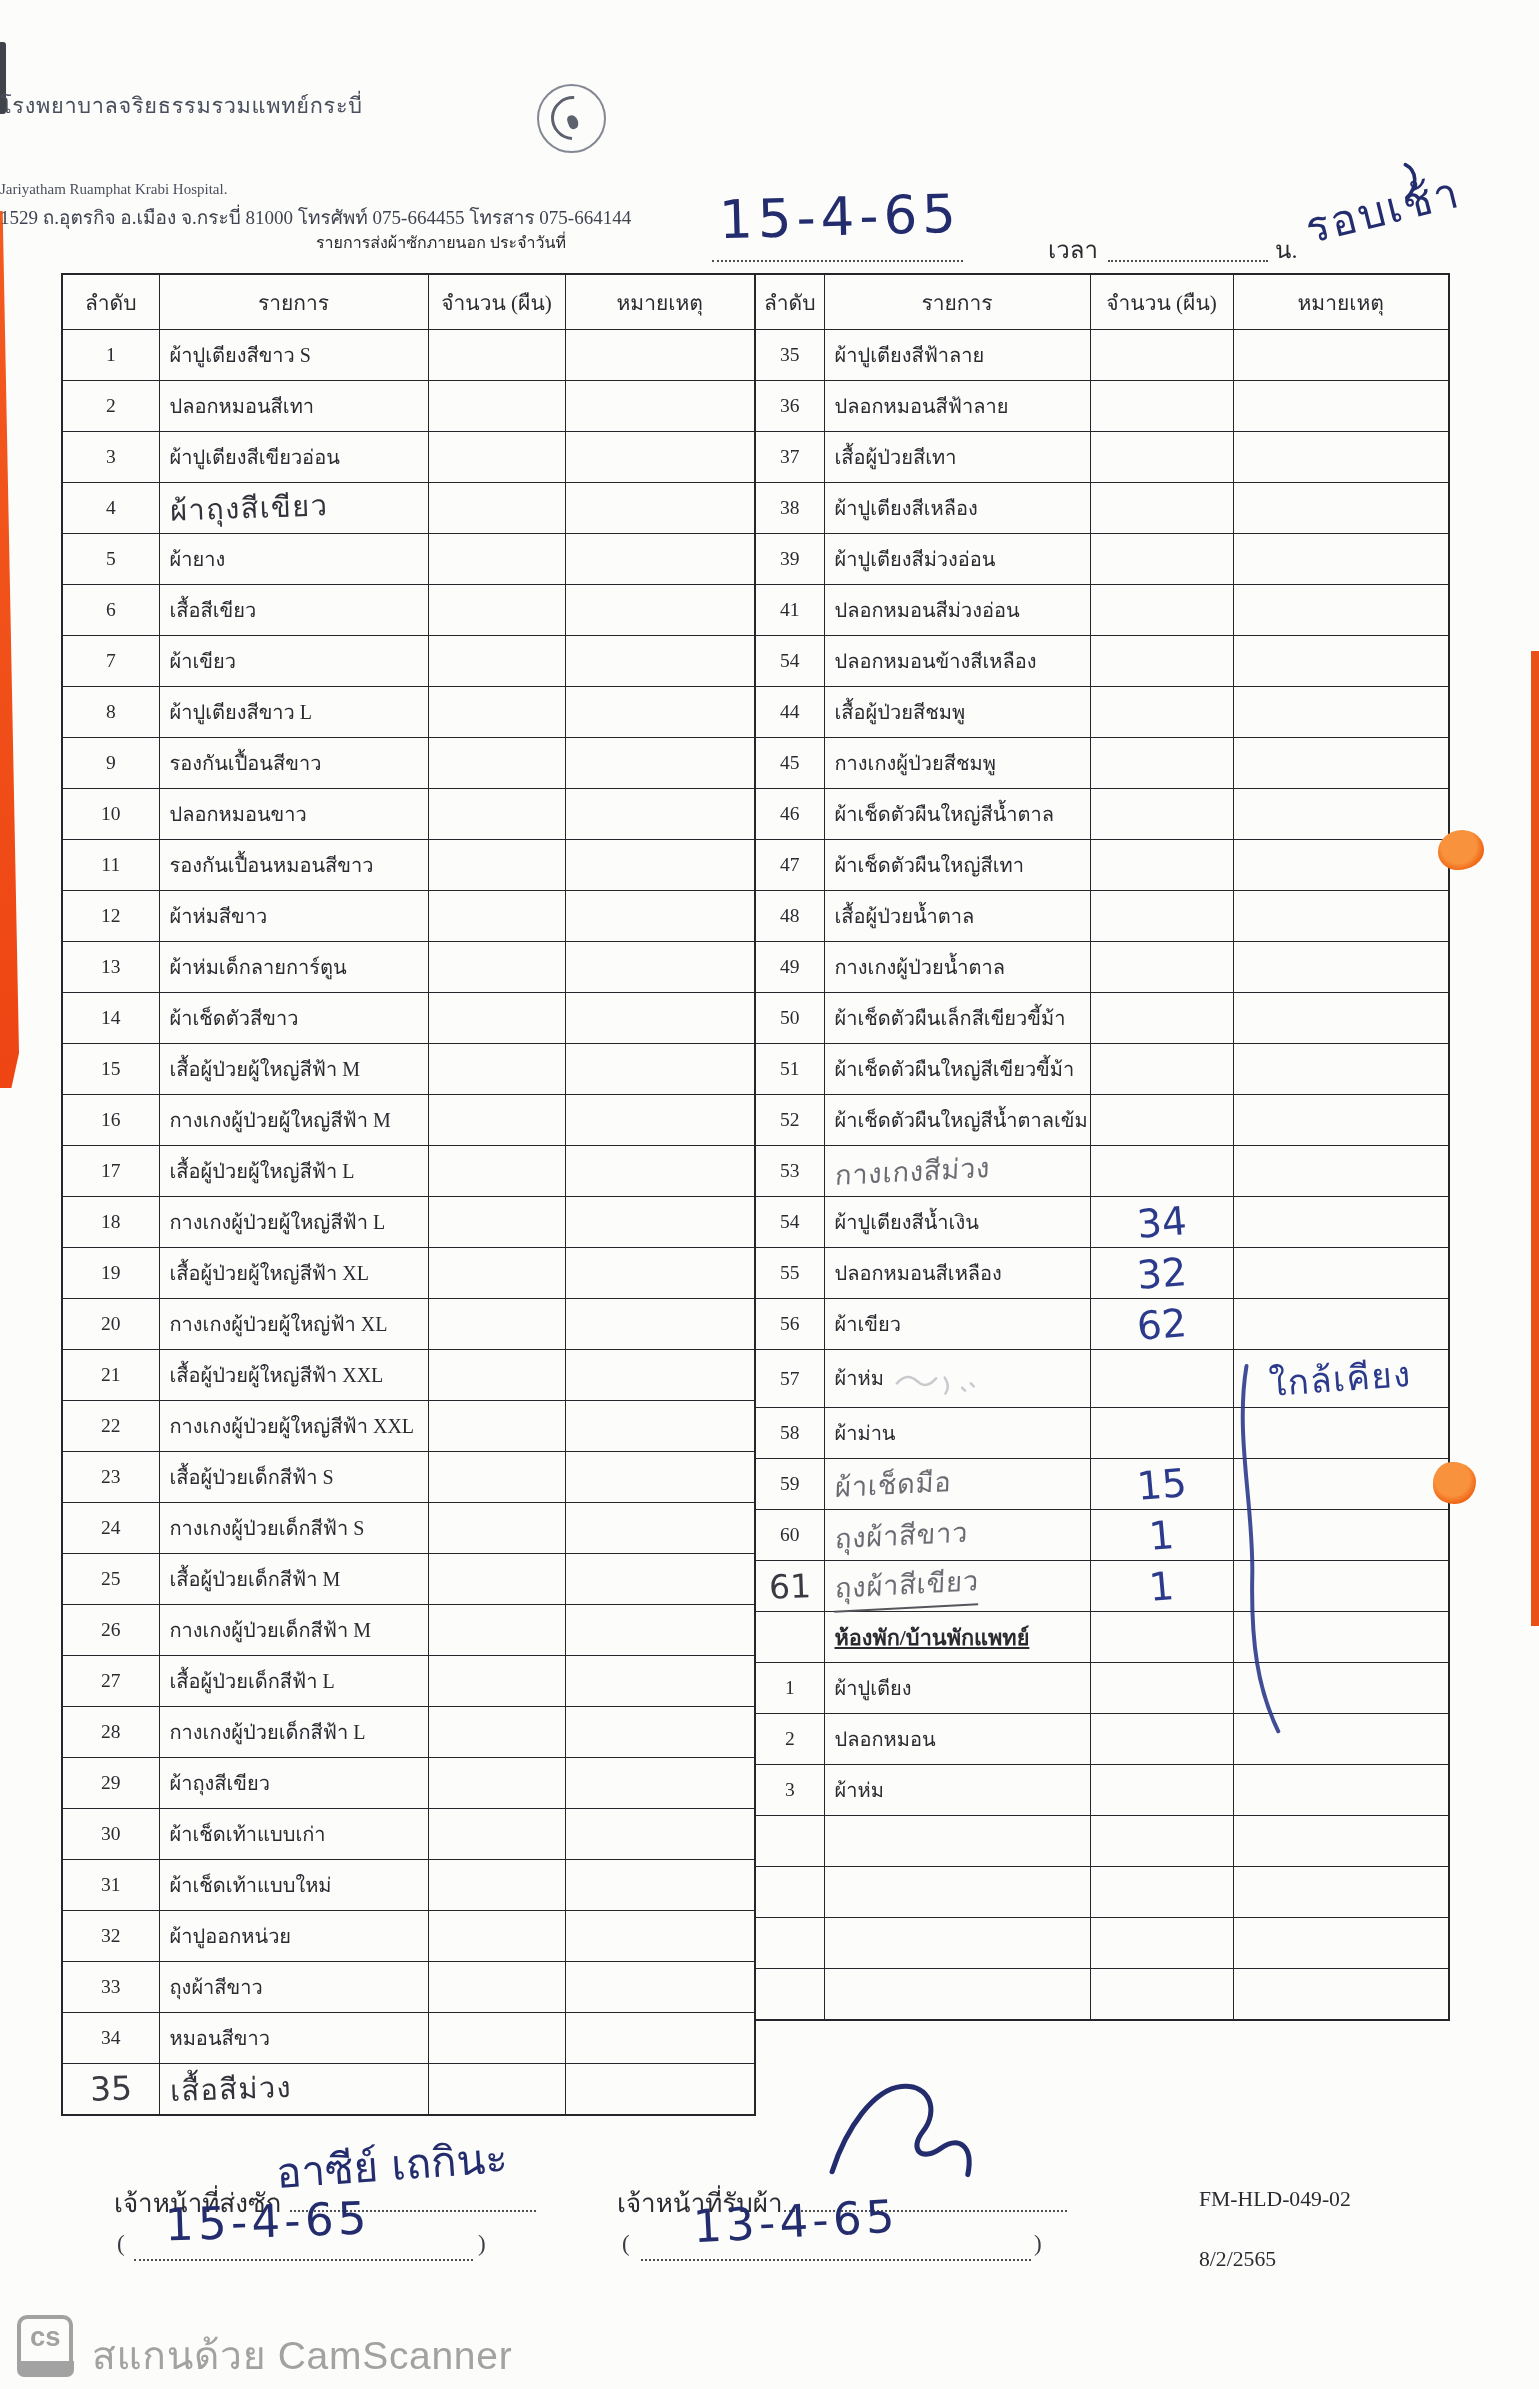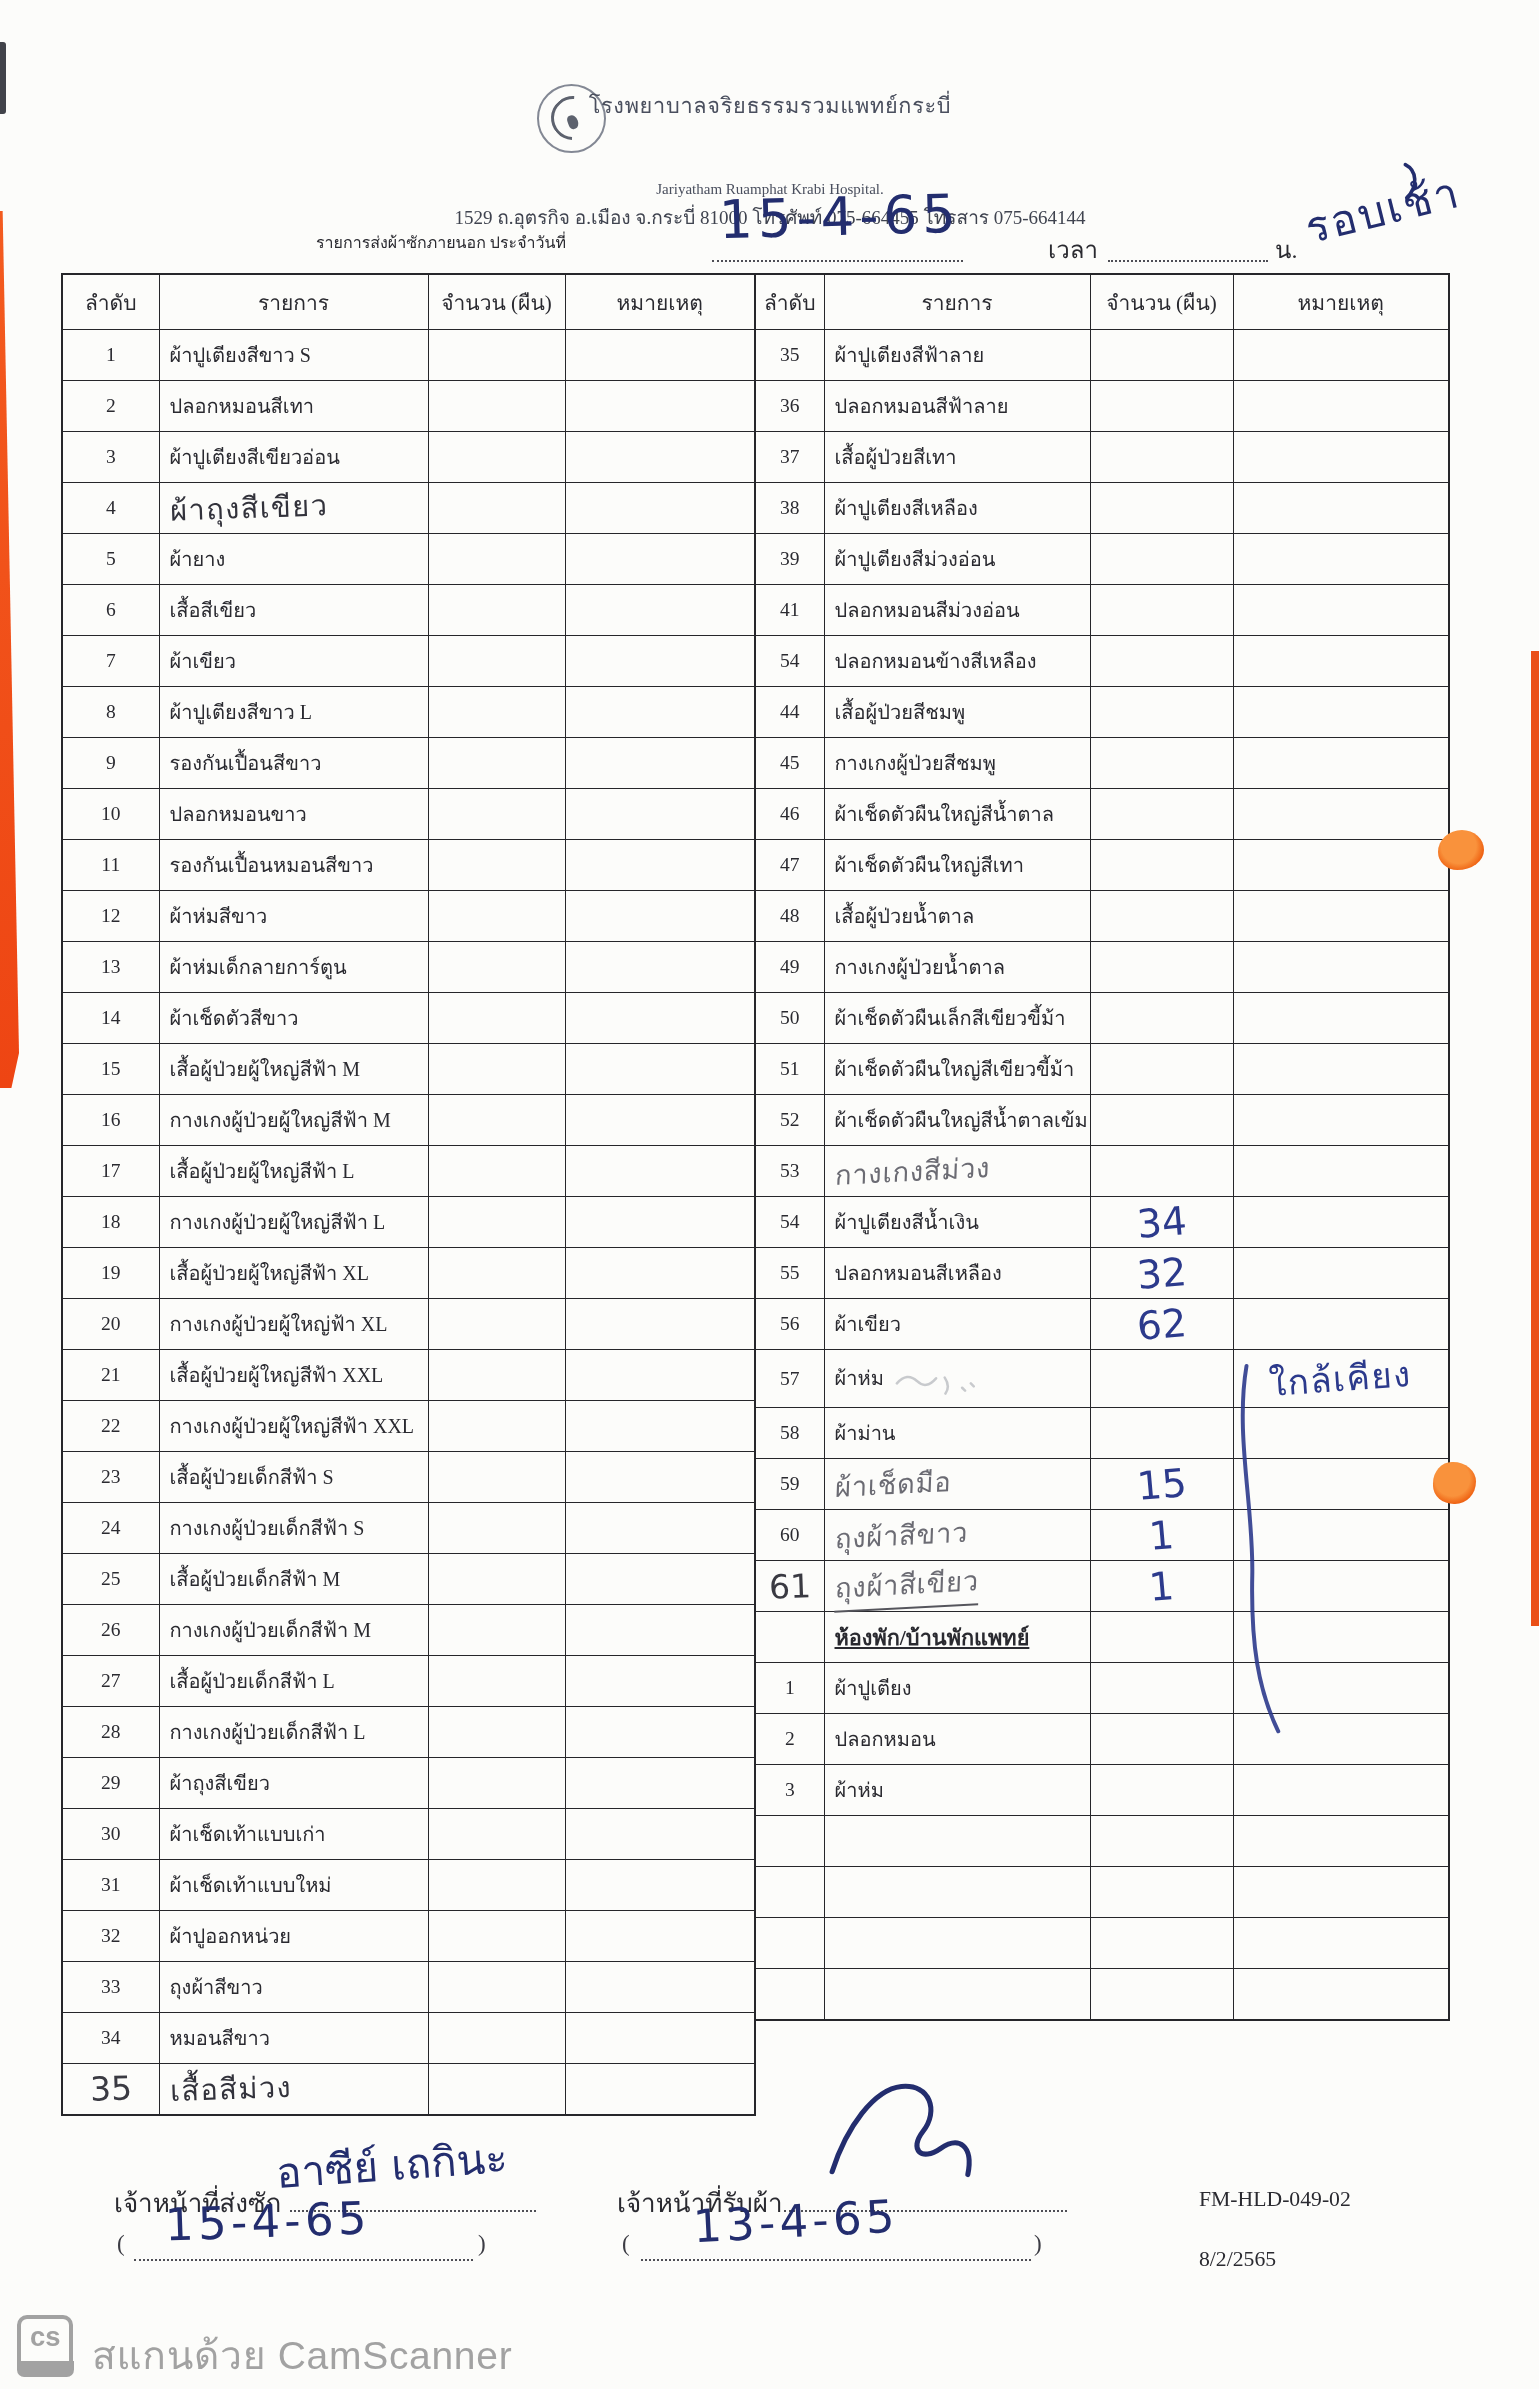--- a/index.html
+++ b/index.html
@@ -12,21 +12,21 @@
          font-family:"Liberation Serif","DejaVu Serif",serif;color:var(--print);}
 
   
   .logo{position:absolute;left:537px;top:84px;width:69px;height:69px;border:2.2px solid #838894;
         border-radius:50%;box-sizing:border-box;}
   .logo::before{content:"";position:absolute;left:11.6px;top:10px;width:38px;height:38px;
         border:3.6px solid #5d626e;border-radius:50%;border-top-color:transparent;border-right-color:transparent;
         transform:rotate(48deg);}
   .logo::after{content:"";position:absolute;left:29px;top:29px;width:10px;height:14.4px;background:#5d626e;
         border-radius:40% 60% 55% 45%;transform:rotate(-20deg);}
-  .h-line{position:absolute;left:0;width:100%;text-align:center;color:#4a4f5e;}
+  .h-line{position:absolute;left:0;width:100%;text-align:left;color:#4a4f5e;}
   .h-th{top:88px;font-size:21.7px;letter-spacing:0.7px;}
   .h-en{top:164px;font-size:15px;margin-top:17px;}
   .h-addr{top:202px;font-size:19px;color:#3f434f;}
 
   
   .t-label{position:absolute;left:316px;top:230px;font-size:16px;}
   .dotted{position:absolute;border-bottom:2.9px dotted #4e4e55;height:0;}
   .t-dot1{left:712px;top:260px;width:251px;}
   .t-time{position:absolute;left:1048px;top:230px;font-size:24px;}
   .t-dot2{left:1108px;top:260px;width:160px;}

